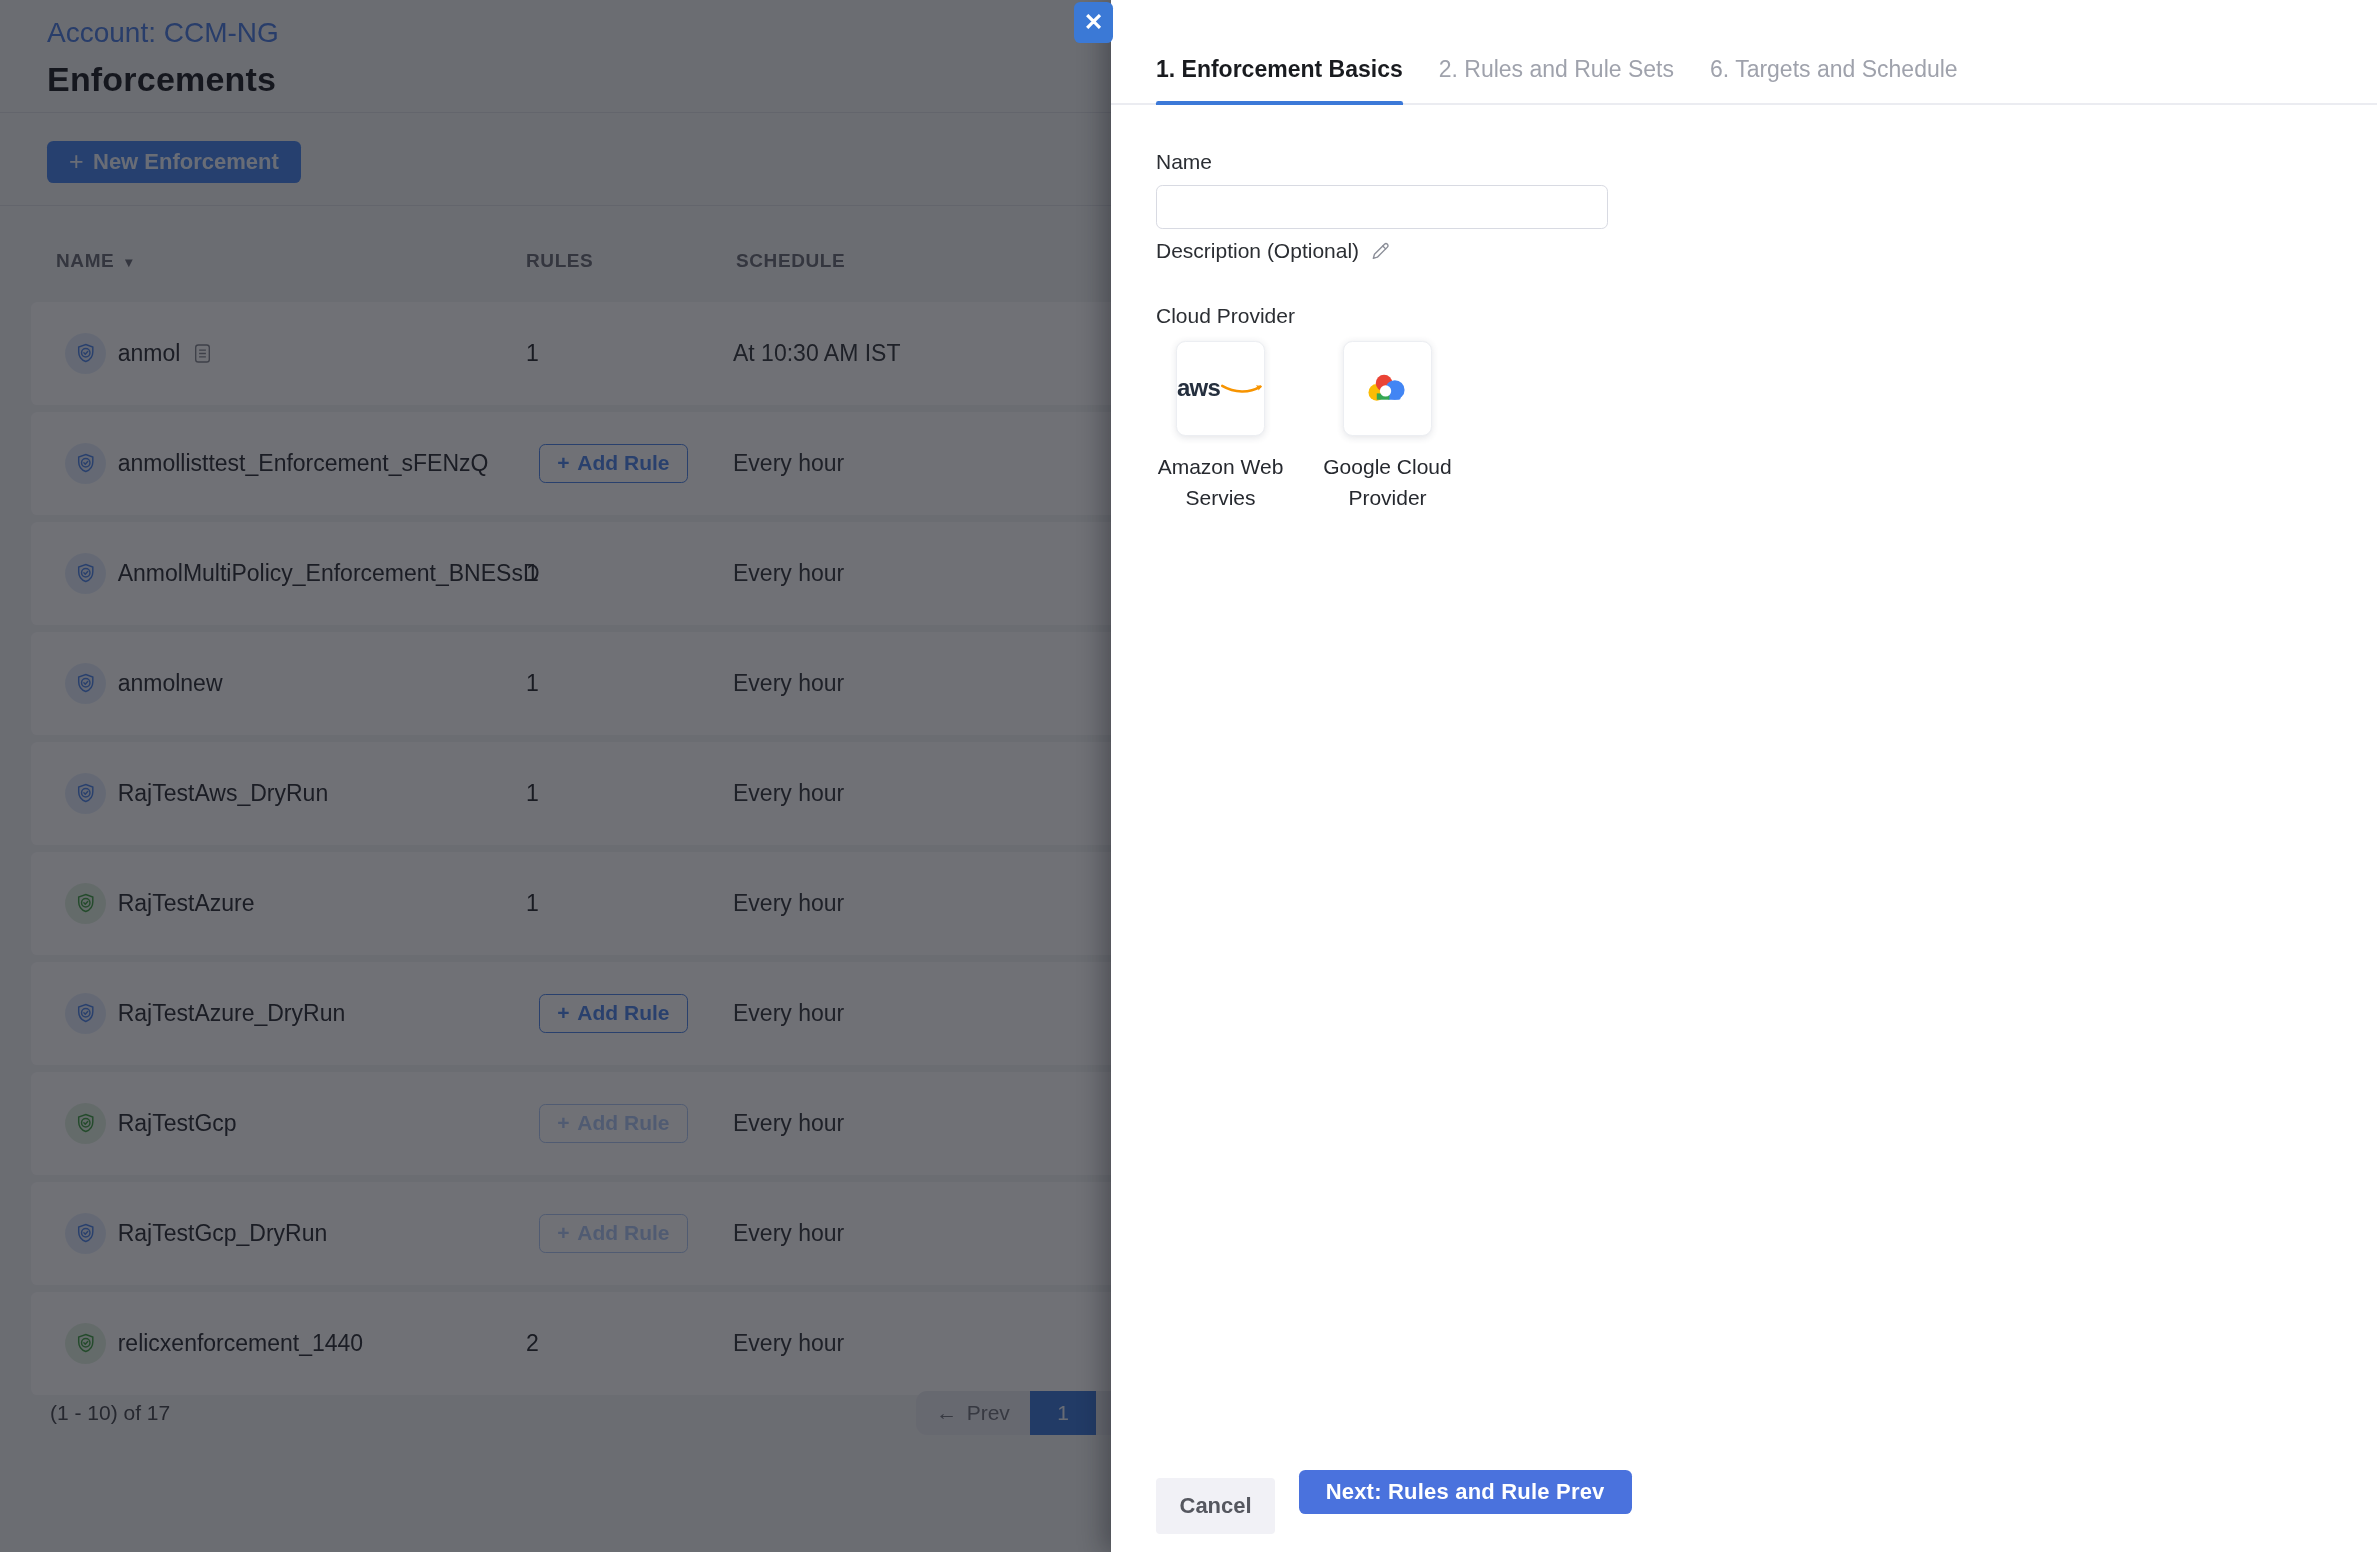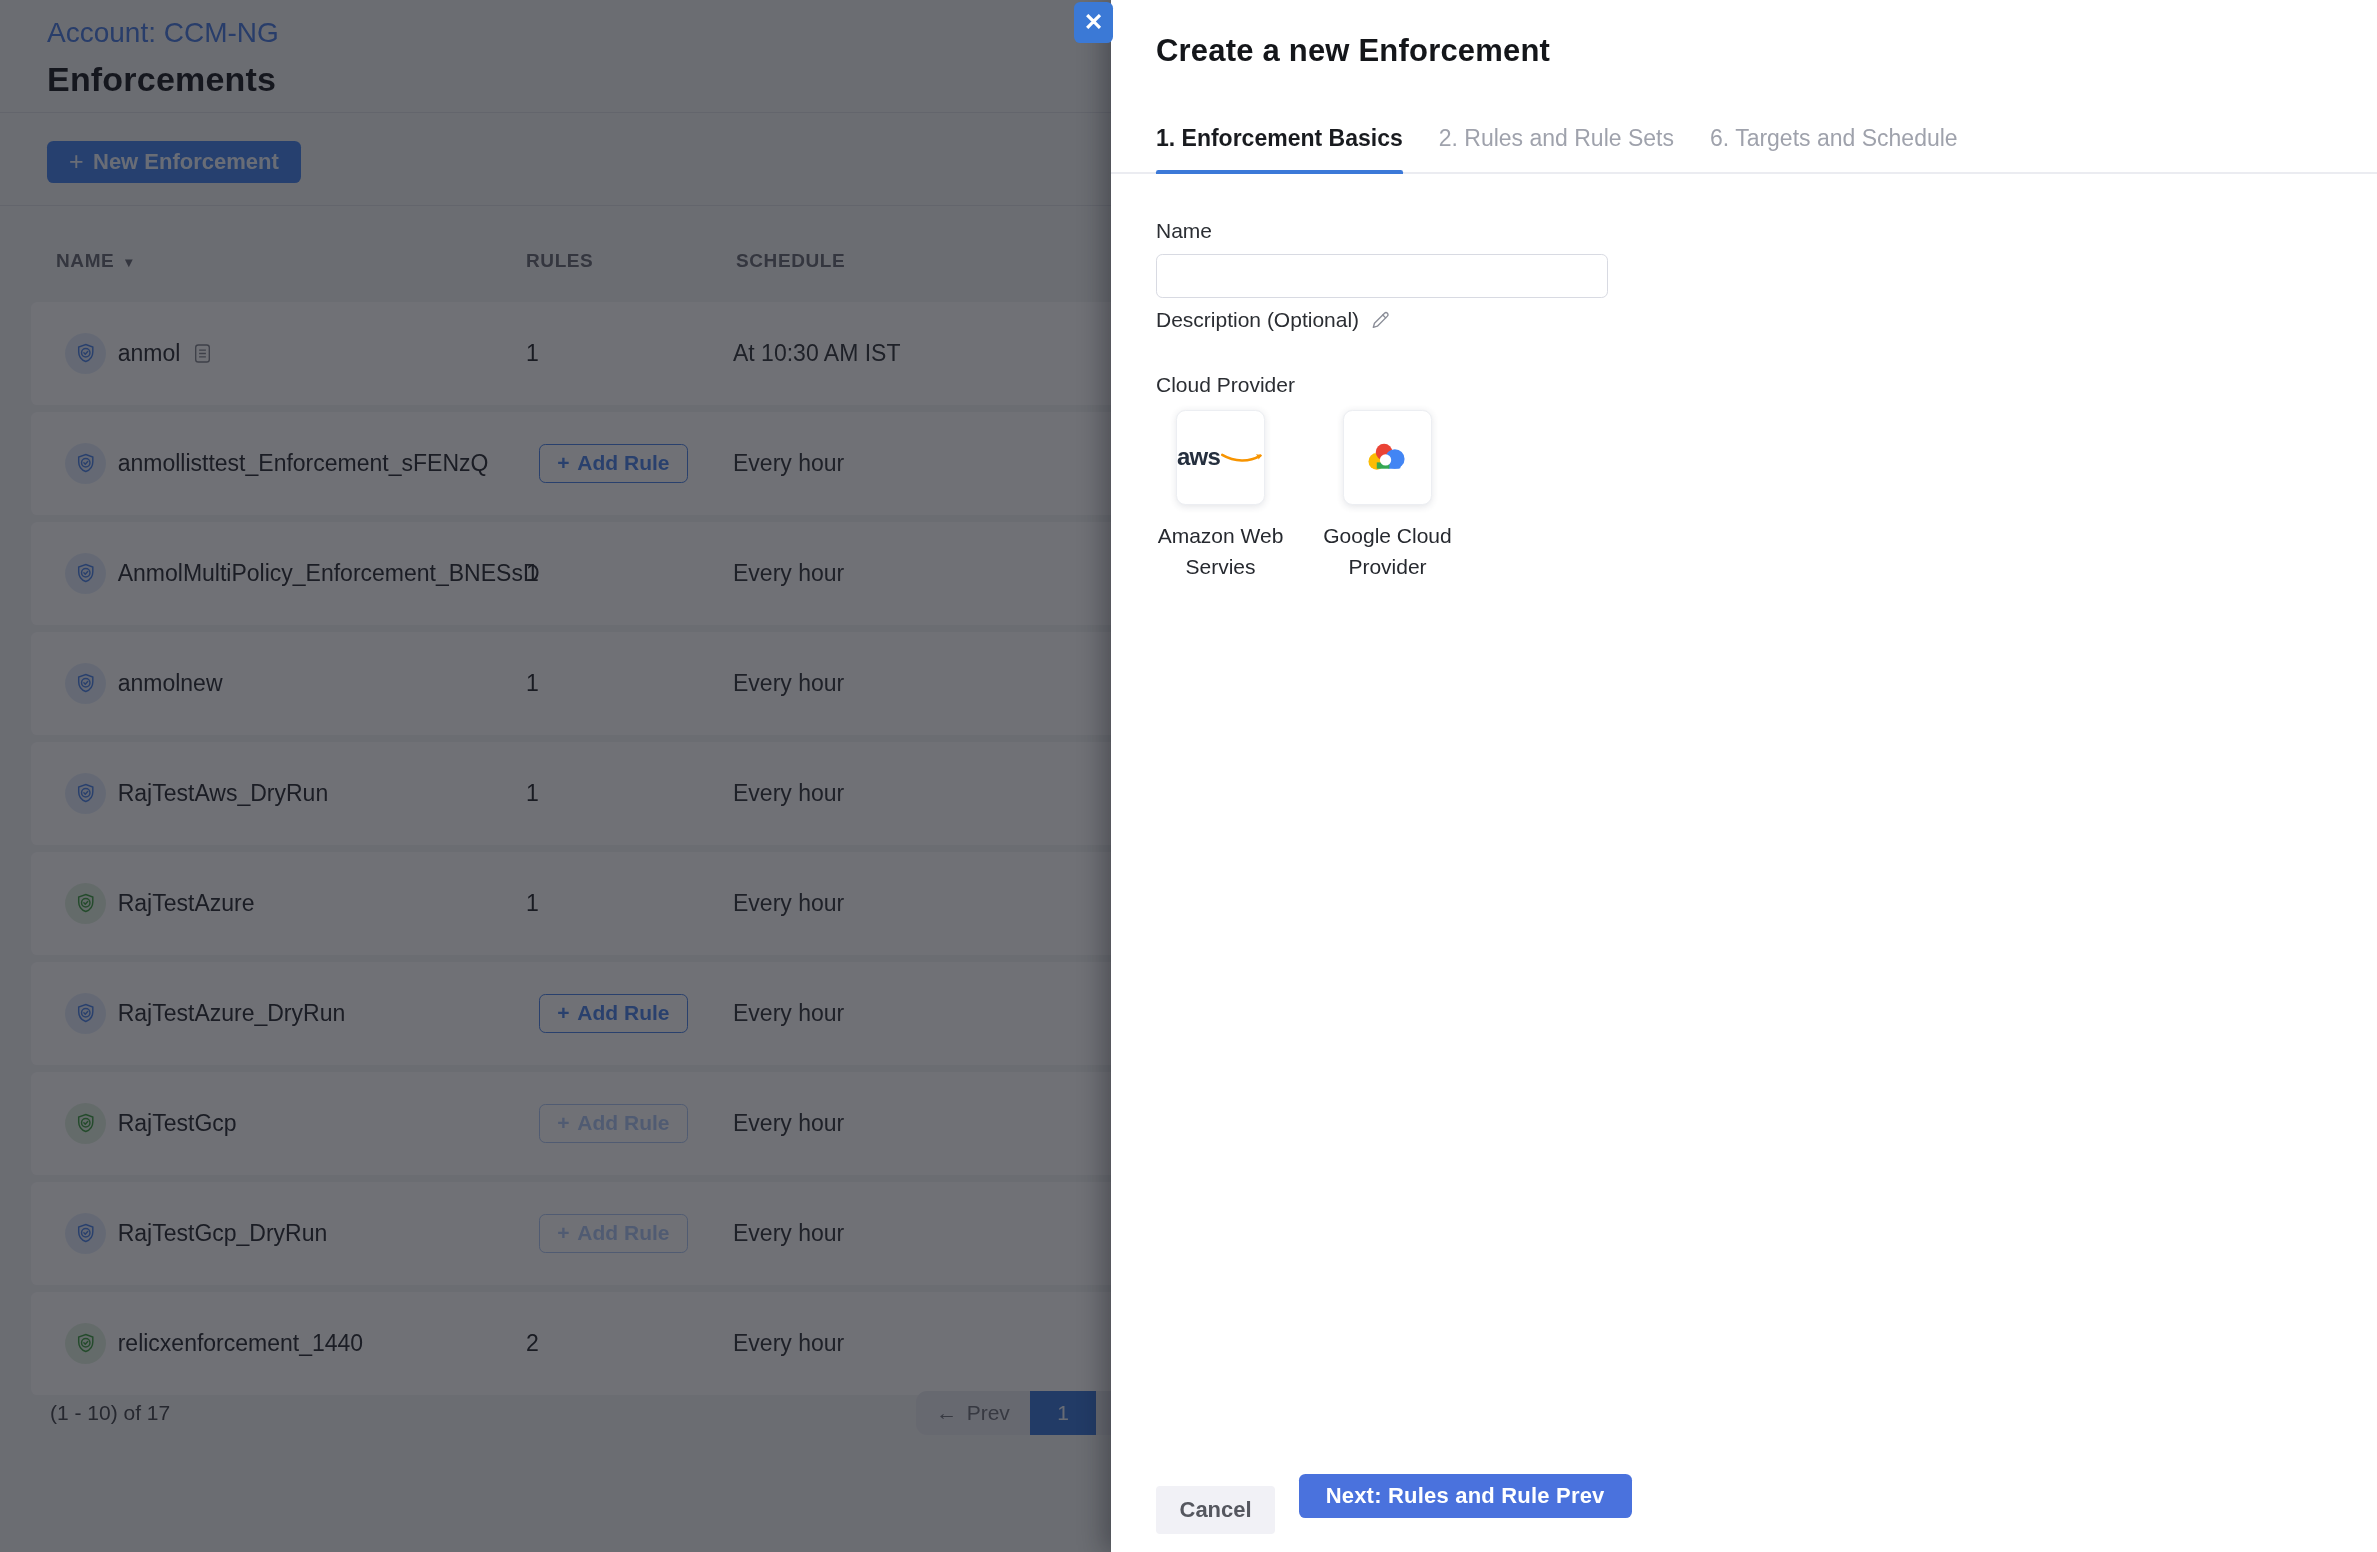--- a/index.html
+++ b/index.html
@@ -76,21 +76,21 @@
   .cloud-label { margin-top:41px; font-size:21px; color:#2b2e33; }
   .providers { margin-top:12.5px; margin-left:-19px; display:flex; }
   .provider { width:167px; display:flex; flex-direction:column; align-items:center; }
   .pcard { width:89px; height:95px; background:#fff; border:0.8px solid #eceef2; border-radius:9.4px;
     box-shadow:0 1.6px 7.8px rgba(40,48,70,.12); display:flex; flex-direction:row;
     align-items:center; justify-content:center; cursor:pointer; }
   .plabel { margin-top:15.7px; font-size:21px; line-height:31px; color:#26292f; text-align:center; max-width:157px; }
   .aws-word { font-size:24px; font-weight:700; letter-spacing:-0.8px; color:#252f3e; line-height:1; }
 
   .drawer-footer { position:absolute; left:45px; bottom:19px; display:flex; align-items:center; gap:23.5px; }
-  .btn-cancel { height:48px; padding:0 23.5px; background:#f1f1f6; border:none; border-radius:4px;
+  .btn-cancel { height:56px; padding:0 23.5px; background:#f1f1f6; border:none; border-radius:4px;
     font-size:22px; font-weight:700; color:#55575f; font-family:inherit; cursor:pointer;margin-top:28px; }
   .btn-next { height:44px; padding:0 27px; background:#4a72dd; border:none; border-radius:6.3px;
     font-size:22px; font-weight:700; color:#ffffff; font-family:inherit; cursor:pointer; letter-spacing:0.2px; }
 
   .btn-close { position:absolute; left:1074px; top:1.6px; width:39px; height:41px; background:#3b79d6;
     border:none; border-radius:6.3px; color:#fff; font-size:23.5px; font-weight:700; z-index:20;
     display:flex; align-items:center; justify-content:center; cursor:pointer; font-family:inherit; }
 </style>
 </head>
 <body>
@@ -322,21 +322,20 @@
         <div class="pg-next">2</div>
       </div>
     </div>
 
   </div>
 
   <div class="overlay"></div>
 
   <aside class="drawer">
 
-    <h2 class="drawer-title">Create a new Enforcement</h2>
 
     <div class="tabs">
       <div class="tab active">1. Enforcement Basics</div>
       <div class="tab">2. Rules and Rule Sets</div>
       <div class="tab">6. Targets and Schedule</div>
     </div>
 
     <div class="form">
 
       <label class="field-label">Name</label>

